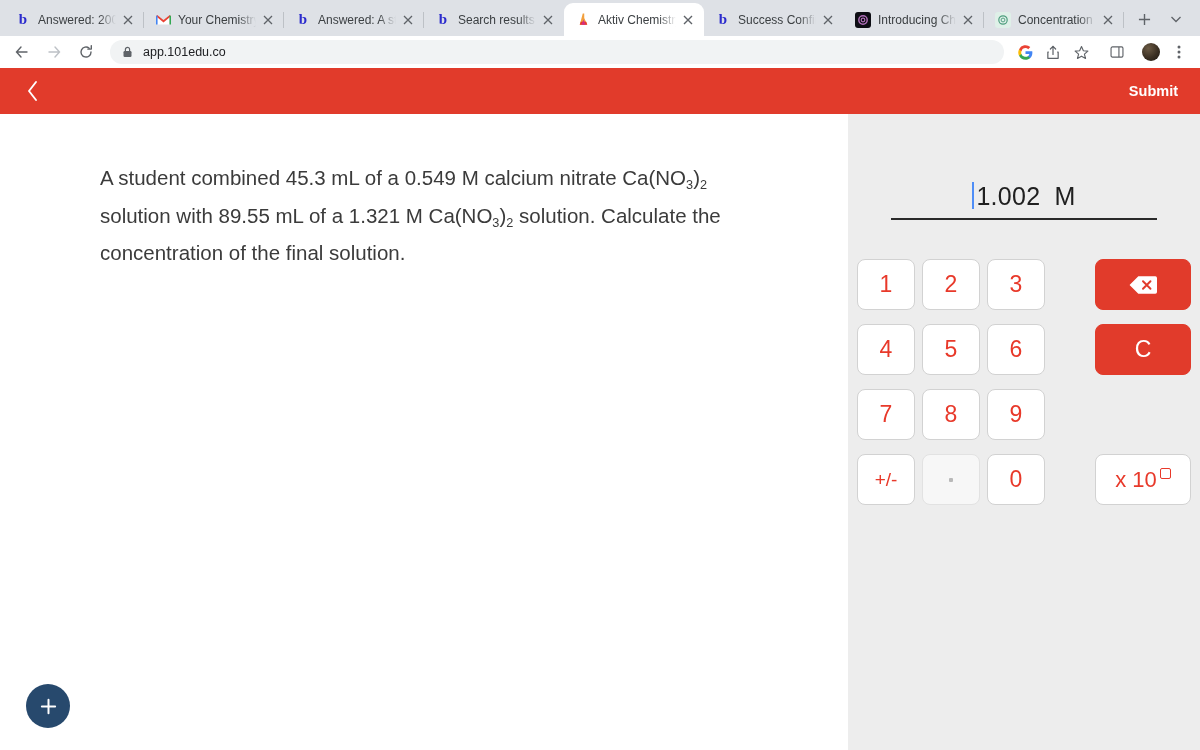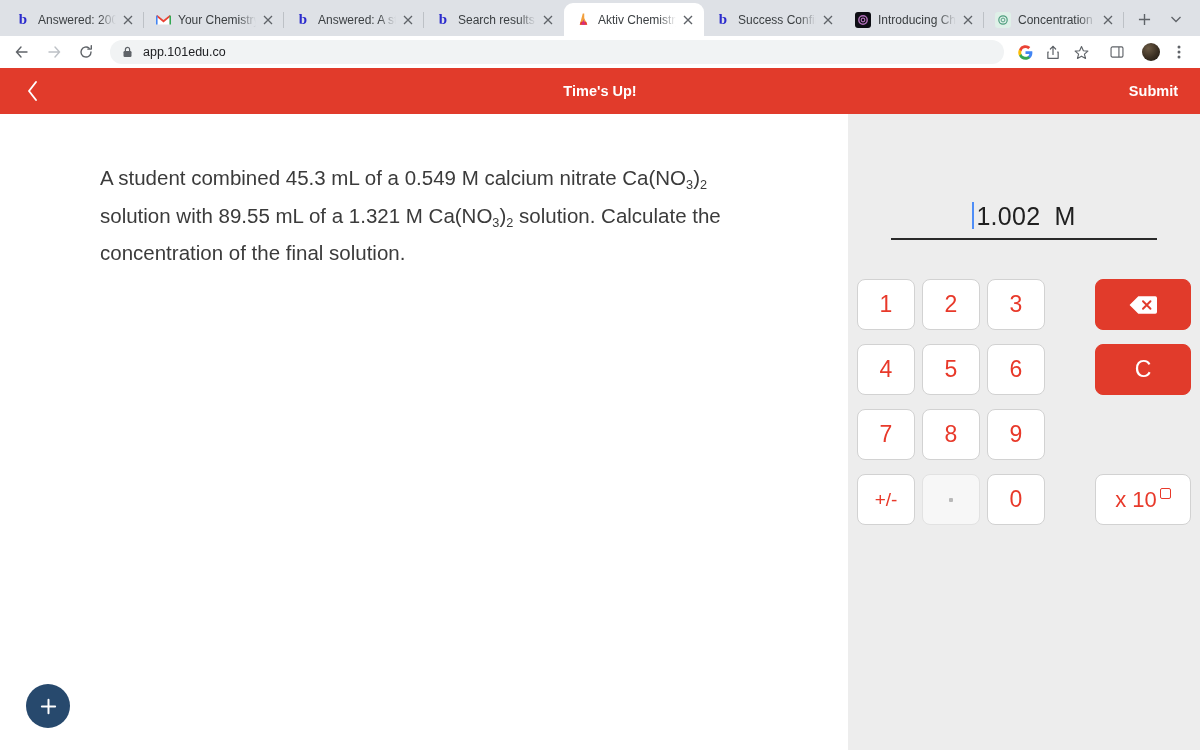--- a/index.html
+++ b/index.html
@@ -183,21 +183,21 @@
 
   .right-pane {
     width: 352px;
     background: #ededed;
     display: flex;
     flex-direction: column;
     align-items: center;
   }
 
   .answer-wrap {
-    margin-top: 84px;
+    margin-top: 64px;
     width: 266px;
     border-bottom: 2px solid #2a2a2a;
     text-align: center;
     position: relative;
     height: 42px;
   }
   .answer-line {
     font-size: 25px;
     color: #202020;
     letter-spacing: 0.3px;
@@ -446,21 +446,20 @@
 </div>
 
 <div class="app">
 
   <div class="app-header">
     <div class="hdr-back">
       <svg width="16" height="22" viewBox="0 0 16 22">
         <path d="M11 2 L4 11 L11 20" stroke="#ffffff" stroke-width="1.9" fill="none" stroke-linecap="round" stroke-linejoin="round"></path>
       </svg>
     </div>
-    <div class="hdr-title">Time's Up!</div>
     <div class="hdr-submit">Submit</div>
   </div>
 
   <div class="app-body">
 
     <div class="left-pane">
       <div class="question">
         <span>A student combined 45.3 mL of a 0.549 M calcium nitrate Ca(NO</span><sub>3</sub><span>)</span><sub>2</sub><span> solution with 89.55 mL of a 1.321 M Ca(NO</span><sub>3</sub><span>)</span><sub>2</sub><span> solution. Calculate the concentration of the final solution.</span>
       </div>
 

